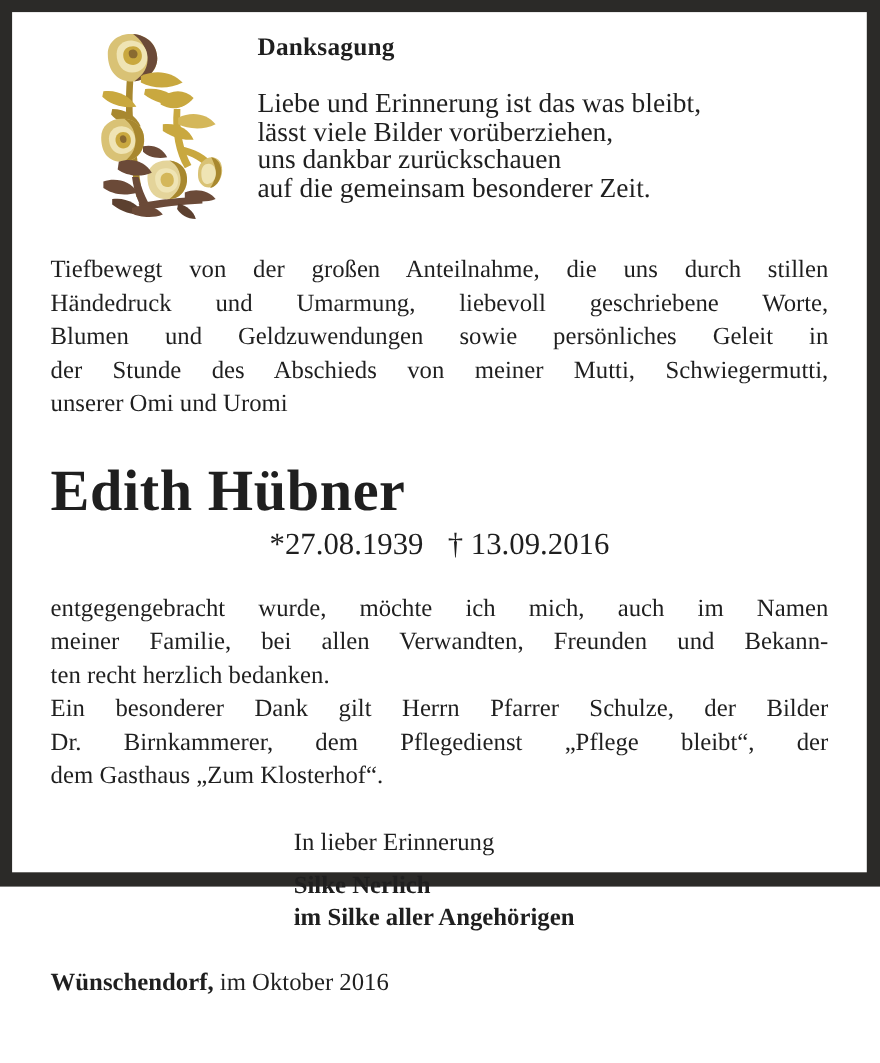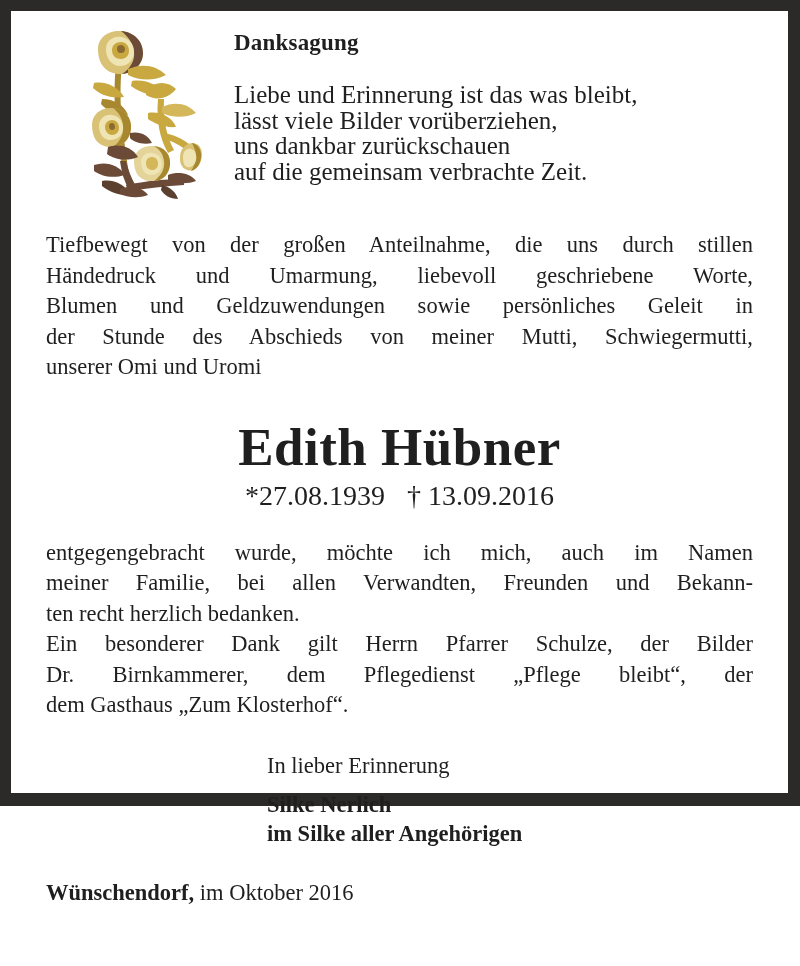--- a/index.html
+++ b/index.html
@@ -85,21 +85,21 @@
     white-space: nowrap;
   }
   .body-par .line.last {
     text-align-last: left;
   }
 
   .par-intro { margin-top: 24px; }
 
   
   .name-block {
-    text-align: center;
+    text-align: left;
     margin-top: 36px;
   }
   .deceased-name {
     font-size: 53px;
     font-weight: bold;
     line-height: 56px;
     letter-spacing: 0.5px;
     margin: 0;
   }
   .dates {
@@ -210,21 +210,21 @@
           <path d="M86 156 C94 158 100 163 102 170 C94 170 88 166 85 161 Z" fill="#5c402f"></path>
         </svg>
       </div>
 
       <div class="head-cell">
         <h1 class="danksagung">Danksagung</h1>
         <div class="poem">
           <span class="line">Liebe und Erinnerung ist das was bleibt,</span>
           <span class="line">lässt viele Bilder vorüberziehen,</span>
           <span class="line">uns dankbar zurückschauen</span>
-          <span class="line">auf die gemeinsam verbrachte Zeit.</span>
+          <span class="line">auf die gemeinsam besonderer Zeit.</span>
         </div>
       </div>
     </div>
 
     <p class="body-par par-intro">
       <span class="line">Tiefbewegt von der großen Anteilnahme, die uns durch stillen</span>
       <span class="line">Händedruck und Umarmung, liebevoll geschriebene Worte,</span>
       <span class="line">Blumen und Geldzuwendungen sowie persönliches Geleit in</span>
       <span class="line">der Stunde des Abschieds von meiner Mutti, Schwiegermutti,</span>
       <span class="line last">unserer Omi und Uromi</span>

